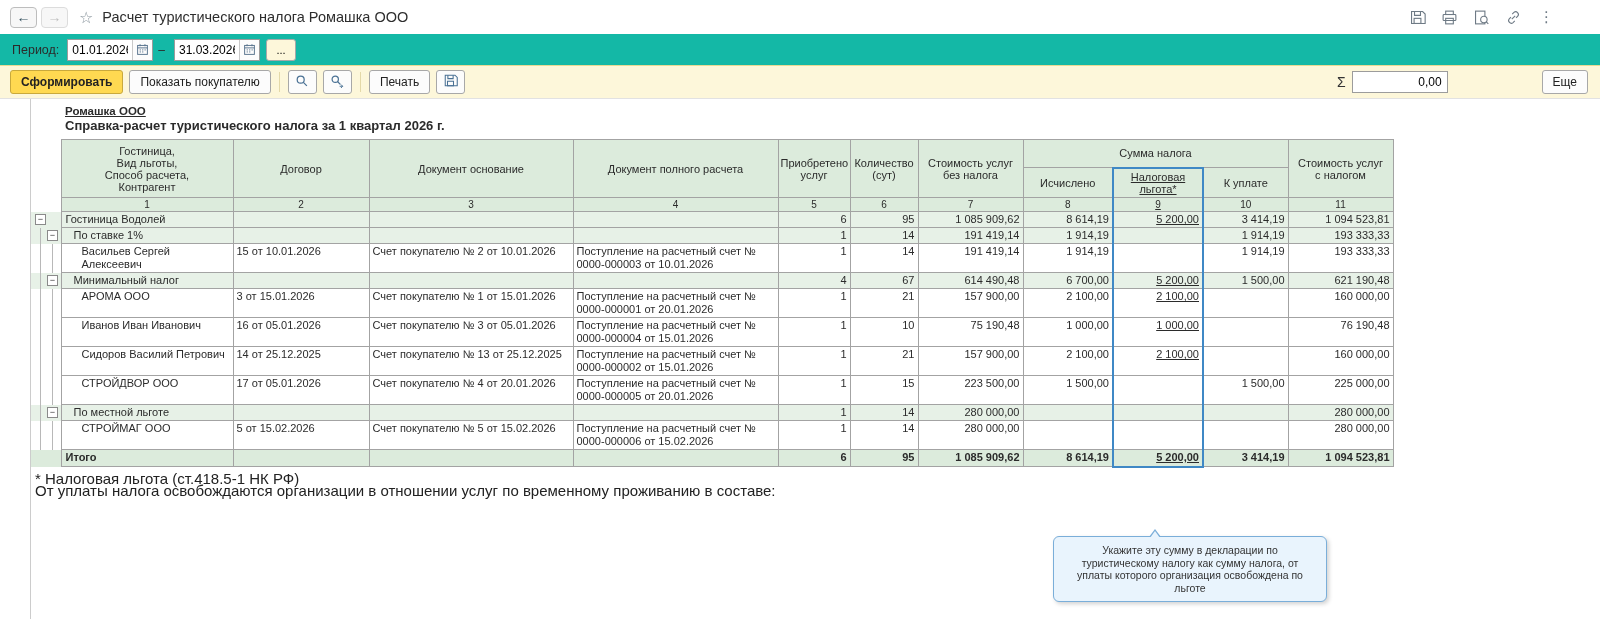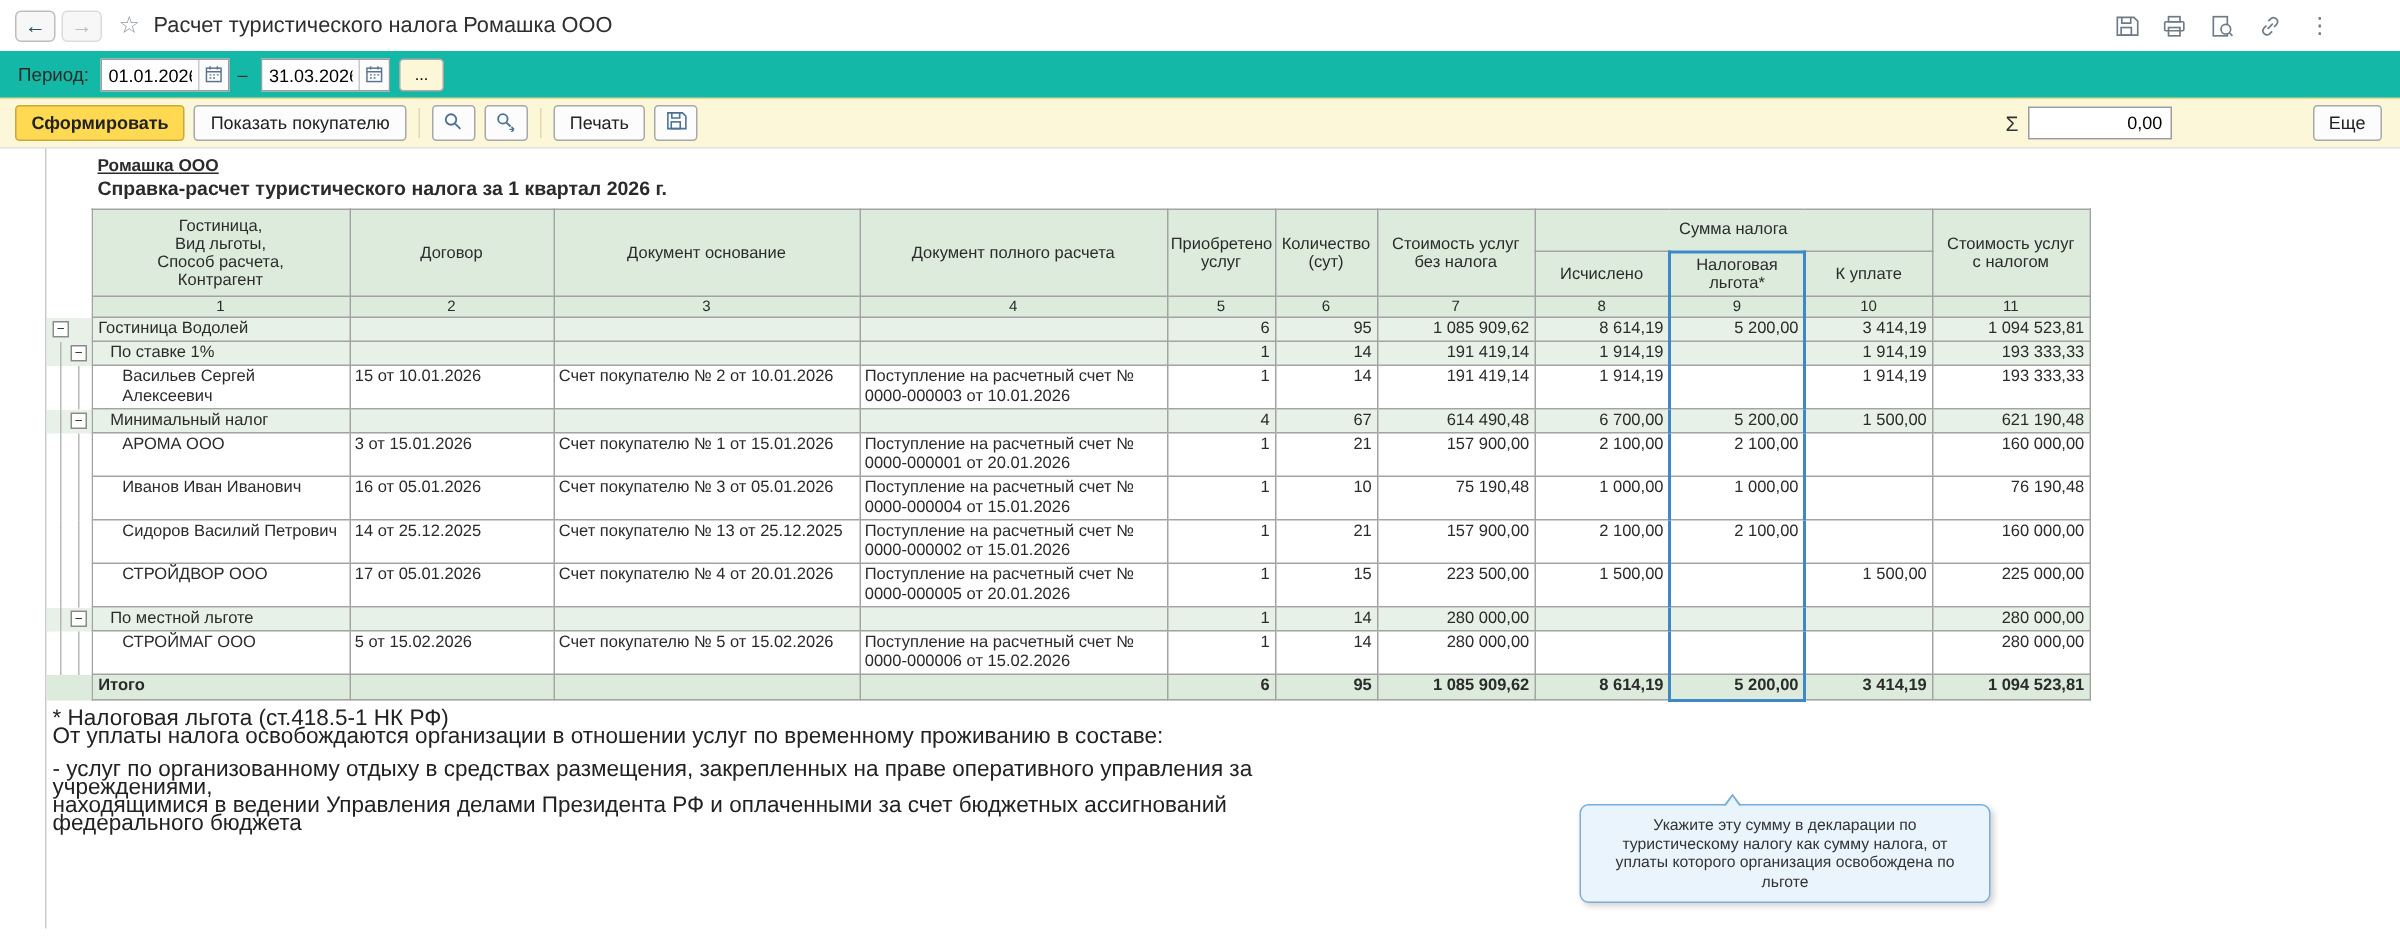--- a/index.html
+++ b/index.html
@@ -61,21 +61,21 @@
   .cr { text-align:right; }
   th.gut, td.gut { border:none; background:#fff; position:relative; padding:0; }
   tr.group td { height:16px; background:#e7f1e7; }
   tr.leaf td { height:28px; }
   tr.total td { height:17px; background:#dcebdc; font-weight:bold; }
   .expander { position:absolute; top:2px; width:11px; height:11px; border:1px solid #8a8a8a; background:#fff;
     font-size:9px; line-height:9px; text-align:center; color:#333; cursor:pointer; }
   .tline { position:absolute; top:0; bottom:0; width:1px; background:#b8b8b8; }
 
   
-  .hl-l { border-left:2px solid #3f88c5 !important; }
+  .hl-l { border-left:2px solid #3f88c5 !important;text-decoration:underline; }
   .hl-r { border-right:2px solid #3f88c5 !important; }
   .hl-t { border-top:2px solid #3f88c5 !important; }
   .hl-b { border-bottom:2px solid #3f88c5 !important; }
 
   .footnotes { margin:5px 0 0 4px; width:870px; font-size:15px; line-height:12px; color:#222; }
   .footnotes p { white-space:pre-line; margin-bottom:10px; }
 
   .callout { position:absolute; left:1053px; top:536px; width:274px; background:#e9f4fd;
     border:1px solid #7aaed9; border-radius:6px; padding:7px 10px; font-size:10.5px; line-height:12.5px;
     text-align:center; color:#333; box-shadow:2px 2px 4px rgba(0,0,0,0.18); }
@@ -432,18 +432,16 @@
           <td class="cr hl-l hl-r hl-b">5 200,00</td>
           <td class="cr">3 414,19</td>
           <td class="cr">1 094 523,81</td>
         </tr>
       </tbody>
   </table>
 
   <div class="footnotes">
     <p>* Налоговая льгота (ст.418.5-1 НК РФ)
 От уплаты налога освобождаются организации в отношении услуг по временному проживанию в составе:</p>
-    <p>- услуг по организованному отдыху в средствах размещения, закрепленных на праве оперативного управления за учреждениями,
-находящимися в ведении Управления делами Президента РФ и оплаченными за счет бюджетных ассигнований федерального бюджета</p>
   </div>
 </div>
 
 <div class="callout">Укажите эту сумму в декларации по туристическому налогу как сумму налога, от уплаты которого организация освобождена по льготе</div>
 
 </body></html>

